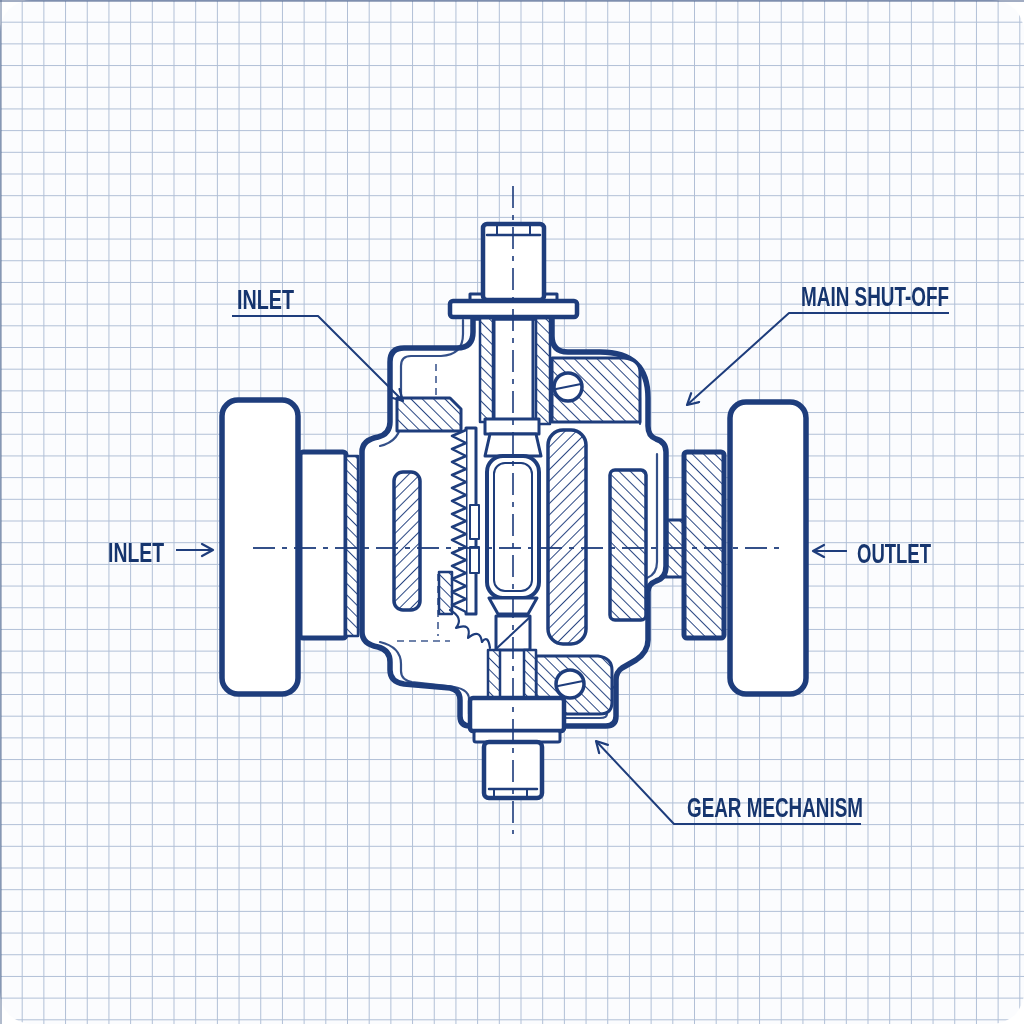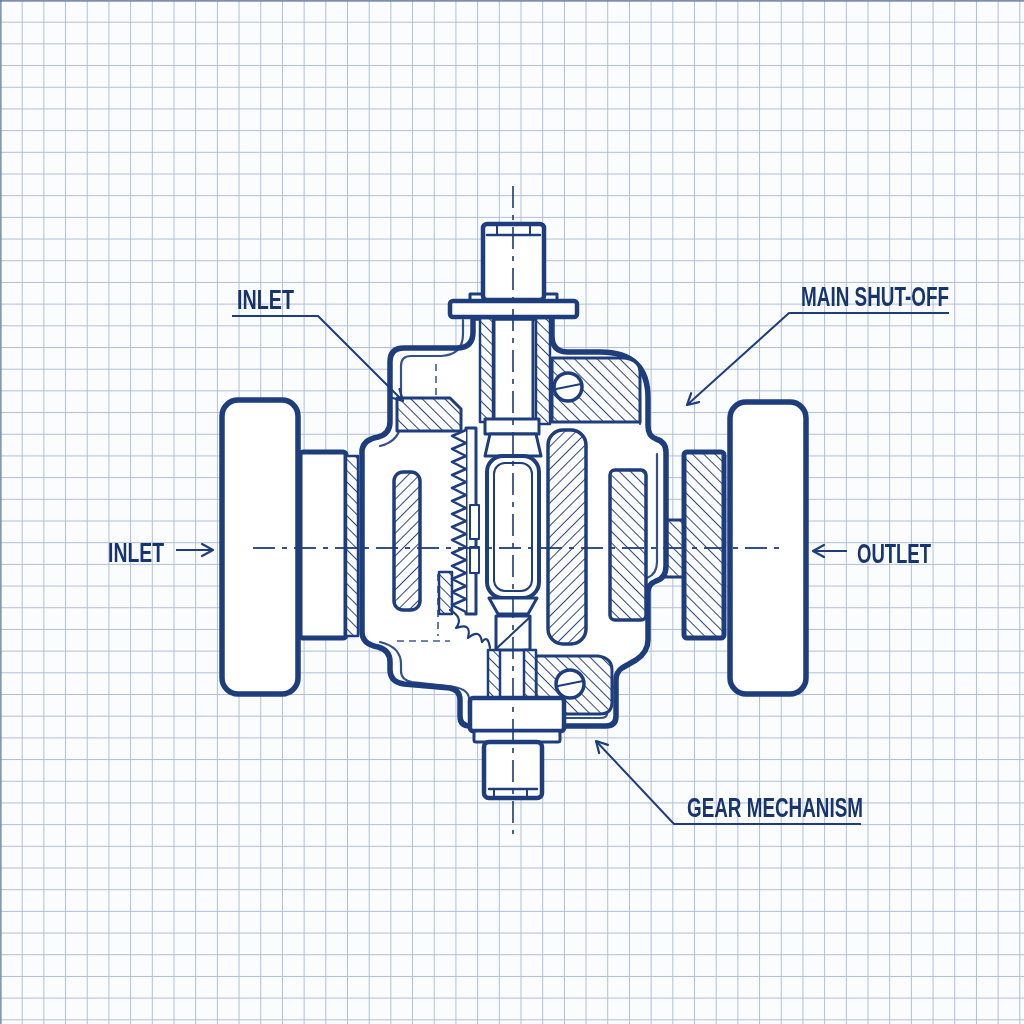--- a/index.html
+++ b/index.html
@@ -10,20 +10,21 @@
   }
   html,body{margin:0;padding:0;width:1024px;height:1024px;overflow:hidden;
     font-family:"Liberation Sans",sans-serif;}
   .paper{
     position:relative;width:1024px;height:1024px;
     background-color:var(--paper);
     background-image:
       linear-gradient(to right, var(--grid) 1px, transparent 1px),
       linear-gradient(to bottom, var(--grid) 1px, transparent 1px);
     background-size:21.7px 21.7px;
+    border-radius:32px;
   }
   .edge-top{position:absolute;left:0;top:0;width:100%;height:2px;background:#53688f;opacity:.55;}
   .edge-left{position:absolute;left:0;top:0;width:2px;height:100%;background:#53688f;opacity:.45;}
   svg{position:absolute;left:0;top:0;}
   .ink{stroke:var(--ink);fill:none;stroke-linejoin:round;stroke-linecap:round;}
   .fw{fill:#ffffff;}
   .h1{fill:url(#hatch1);}
   .h2{fill:url(#hatch2);}
   .w55{stroke-width:5.5}.w5{stroke-width:5}.w45{stroke-width:4.5}.w4{stroke-width:4}
   .w35{stroke-width:3.5}.w3{stroke-width:3}.w25{stroke-width:2.5}.w2{stroke-width:2}.w22{stroke-width:2.2}

